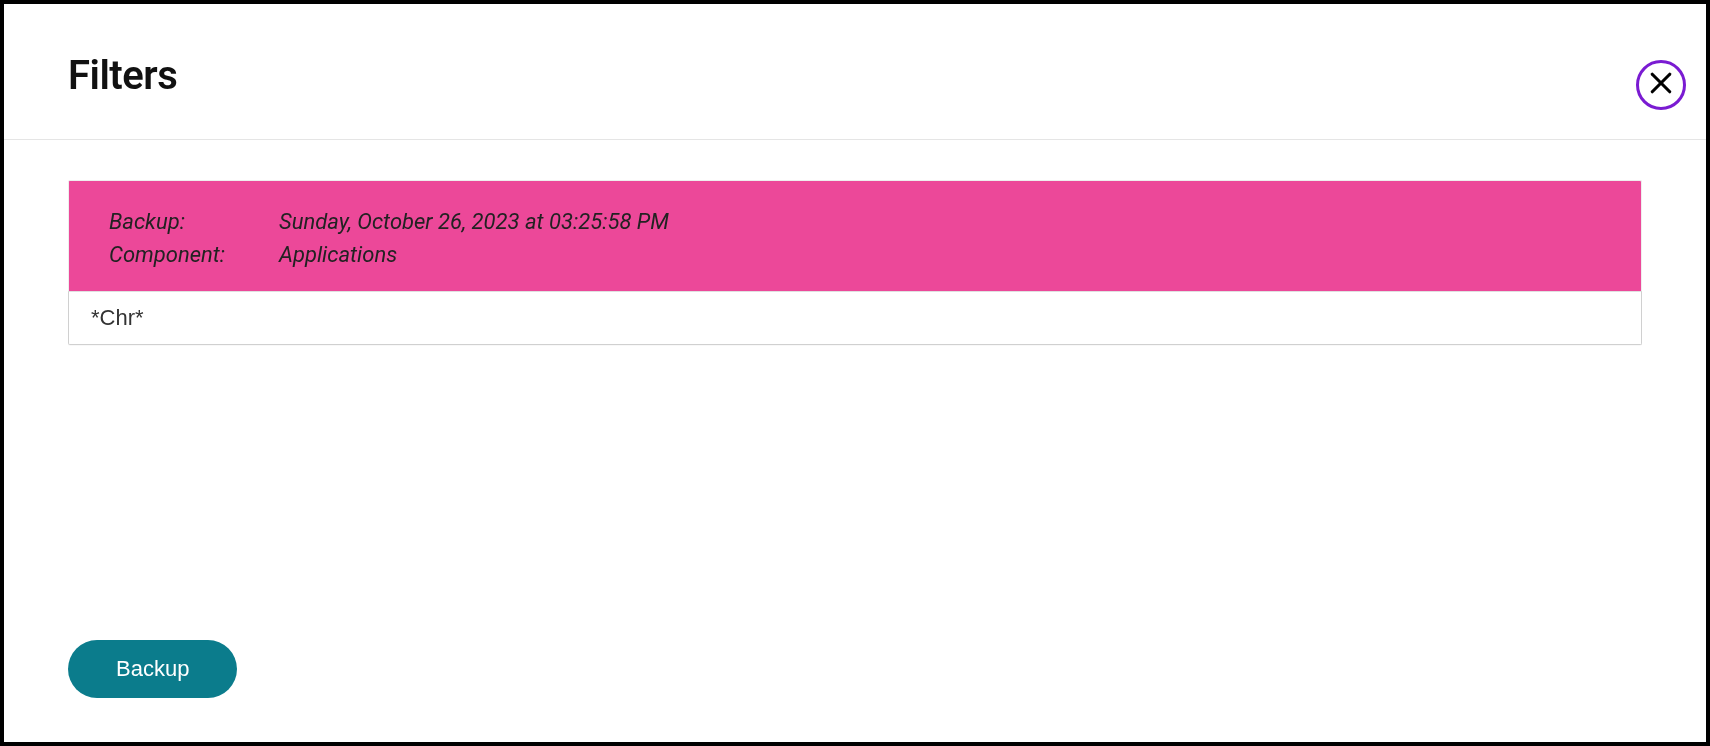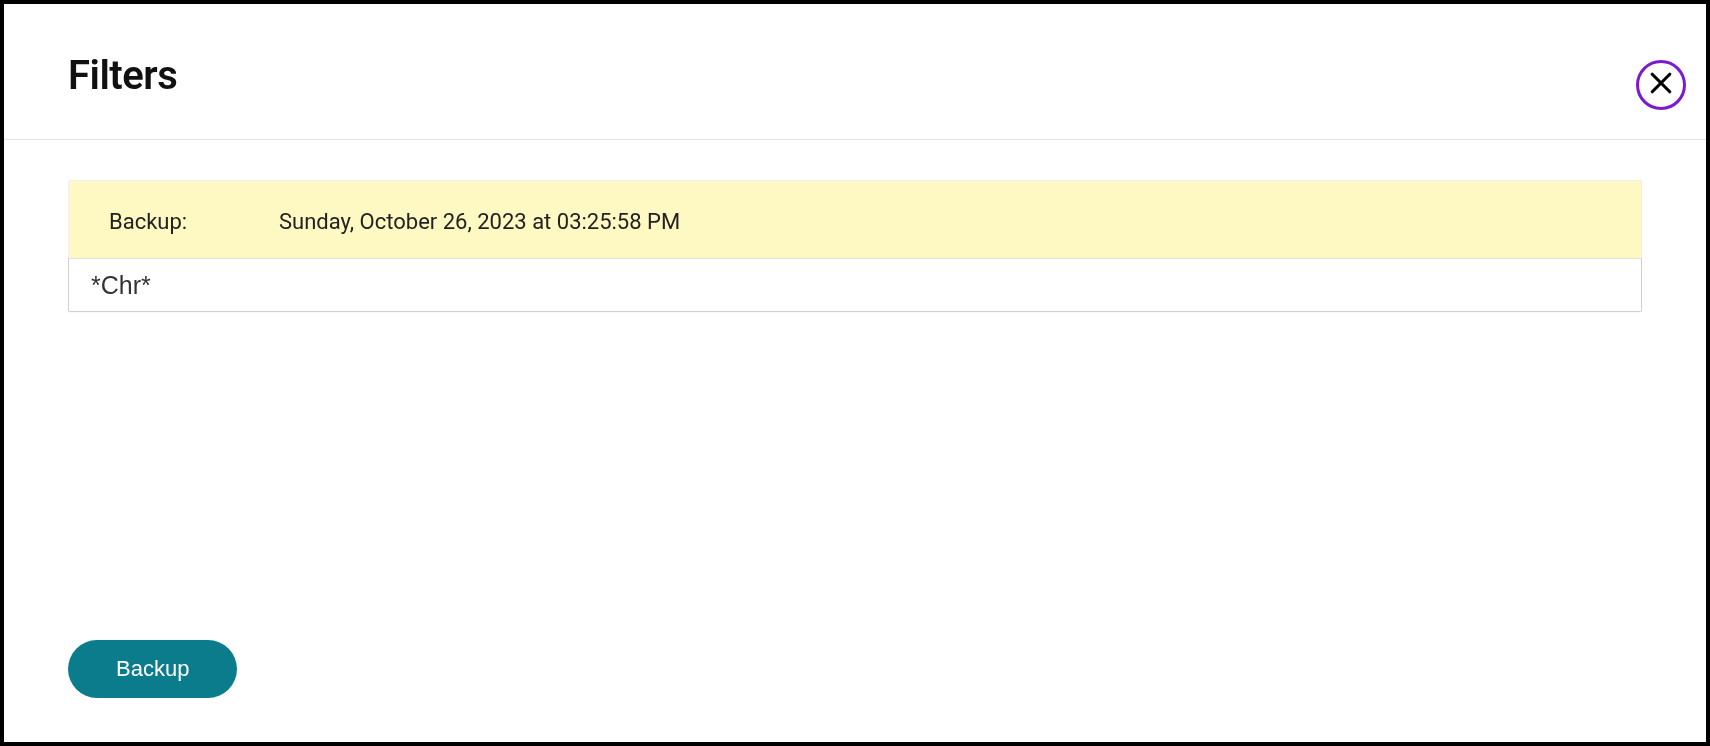--- a/index.html
+++ b/index.html
@@ -42,25 +42,26 @@
     cursor: pointer;
   }
   .close-x svg {
     width: 30px;
     height: 30px;
   }
   .content {
     padding: 40px 64px 0 64px;
   }
   .info-box {
-    background: #fef9c3;
+    background: #ec4899;
     border: 1px solid #eee;
     border-bottom: none;
     border-radius: 2px 2px 0 0;
     padding: 28px 22px 24px 40px;
+    font-style: italic;
   }
   .info-row {
     display: flex;
     font-size: 22px;
     color: #222;
     margin-bottom: 8px;
   }
   .info-row:last-child {
     margin-bottom: 0;
   }
@@ -71,21 +72,21 @@
   .info-value {
     flex: 1;
   }
   .filter-input {
     width: 100%;
     height: 54px;
     border: 1px solid #d0d0d0;
     border-top-color: #e0e0e0;
     border-radius: 0 0 2px 2px;
     padding: 4px 22px;
-    font-size: 25px;
+    font-size: 22px;
     color: #333;
     background: #fff;
     outline: none;
     box-shadow: 0 1px 1px rgba(0,0,0,0.03);
   }
   .footer {
     position: absolute;
     bottom: 44px;
     left: 64px;
   }
@@ -114,19 +115,23 @@
     </span>
   </div>
 </div>
 
 <div class="content">
   <div class="info-box">
     <div class="info-row">
       <div class="info-label">Backup:</div>
       <div class="info-value">Sunday, October 26, 2023 at 03:25:58 PM</div>
     </div>
+    <div class="info-row">
+      <div class="info-label">Component:</div>
+      <div class="info-value">Applications</div>
+    </div>
   </div>
   <input type="text" class="filter-input" value="*Chr*" style="">
 </div>
 
 <div class="footer">
   <button class="close-btn">Backup</button>
 </div>
 
 </body></html>

